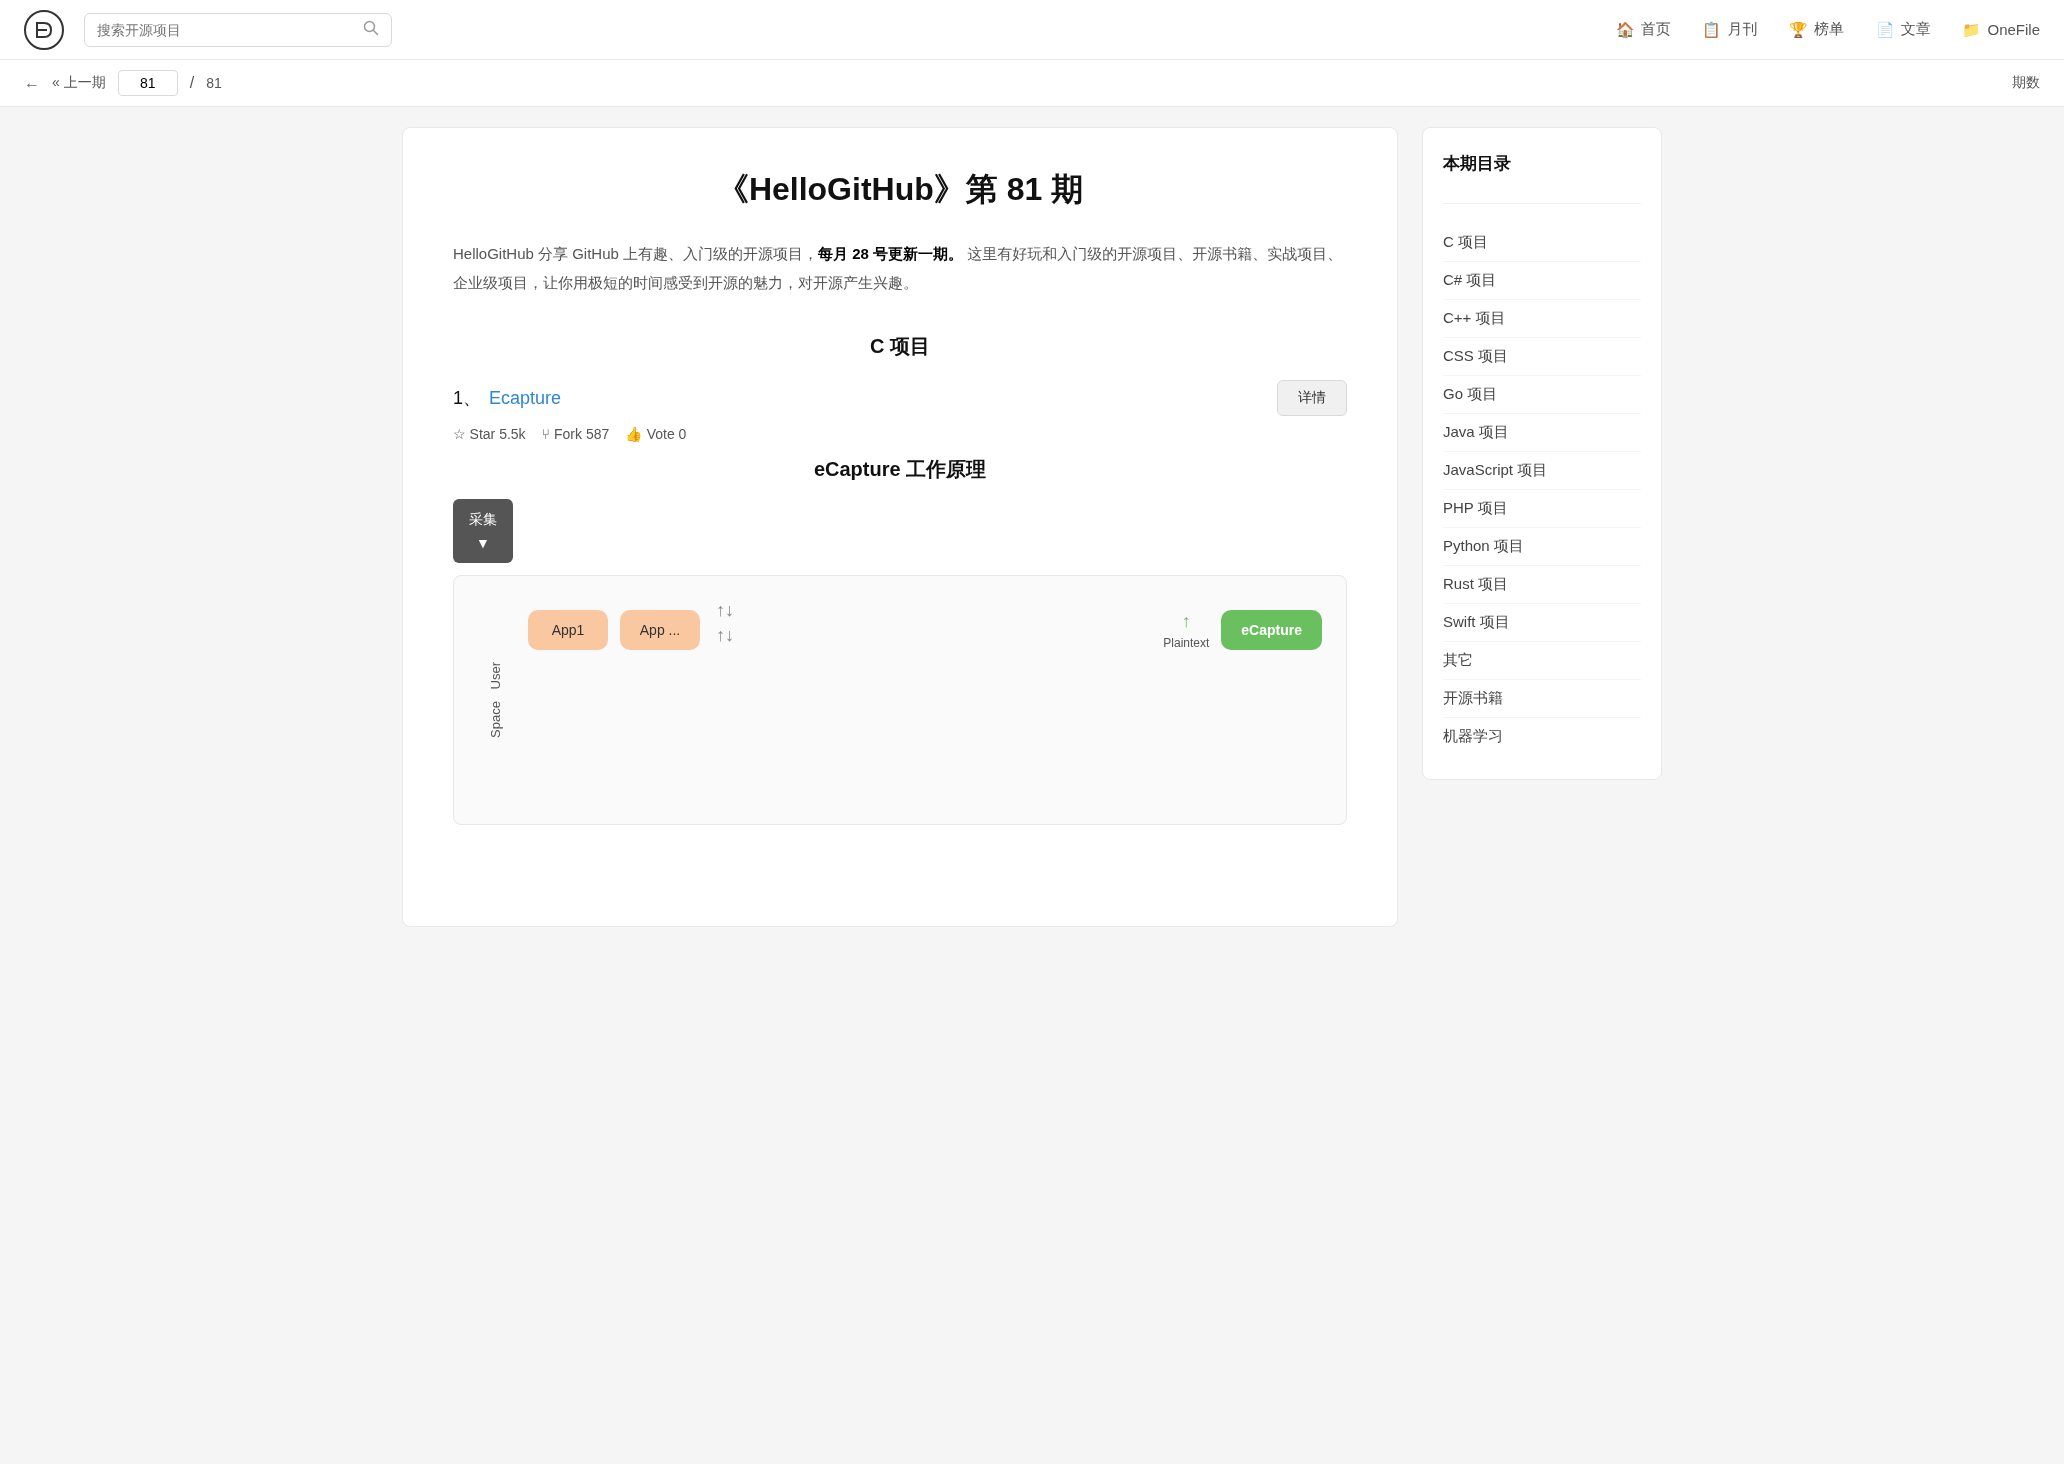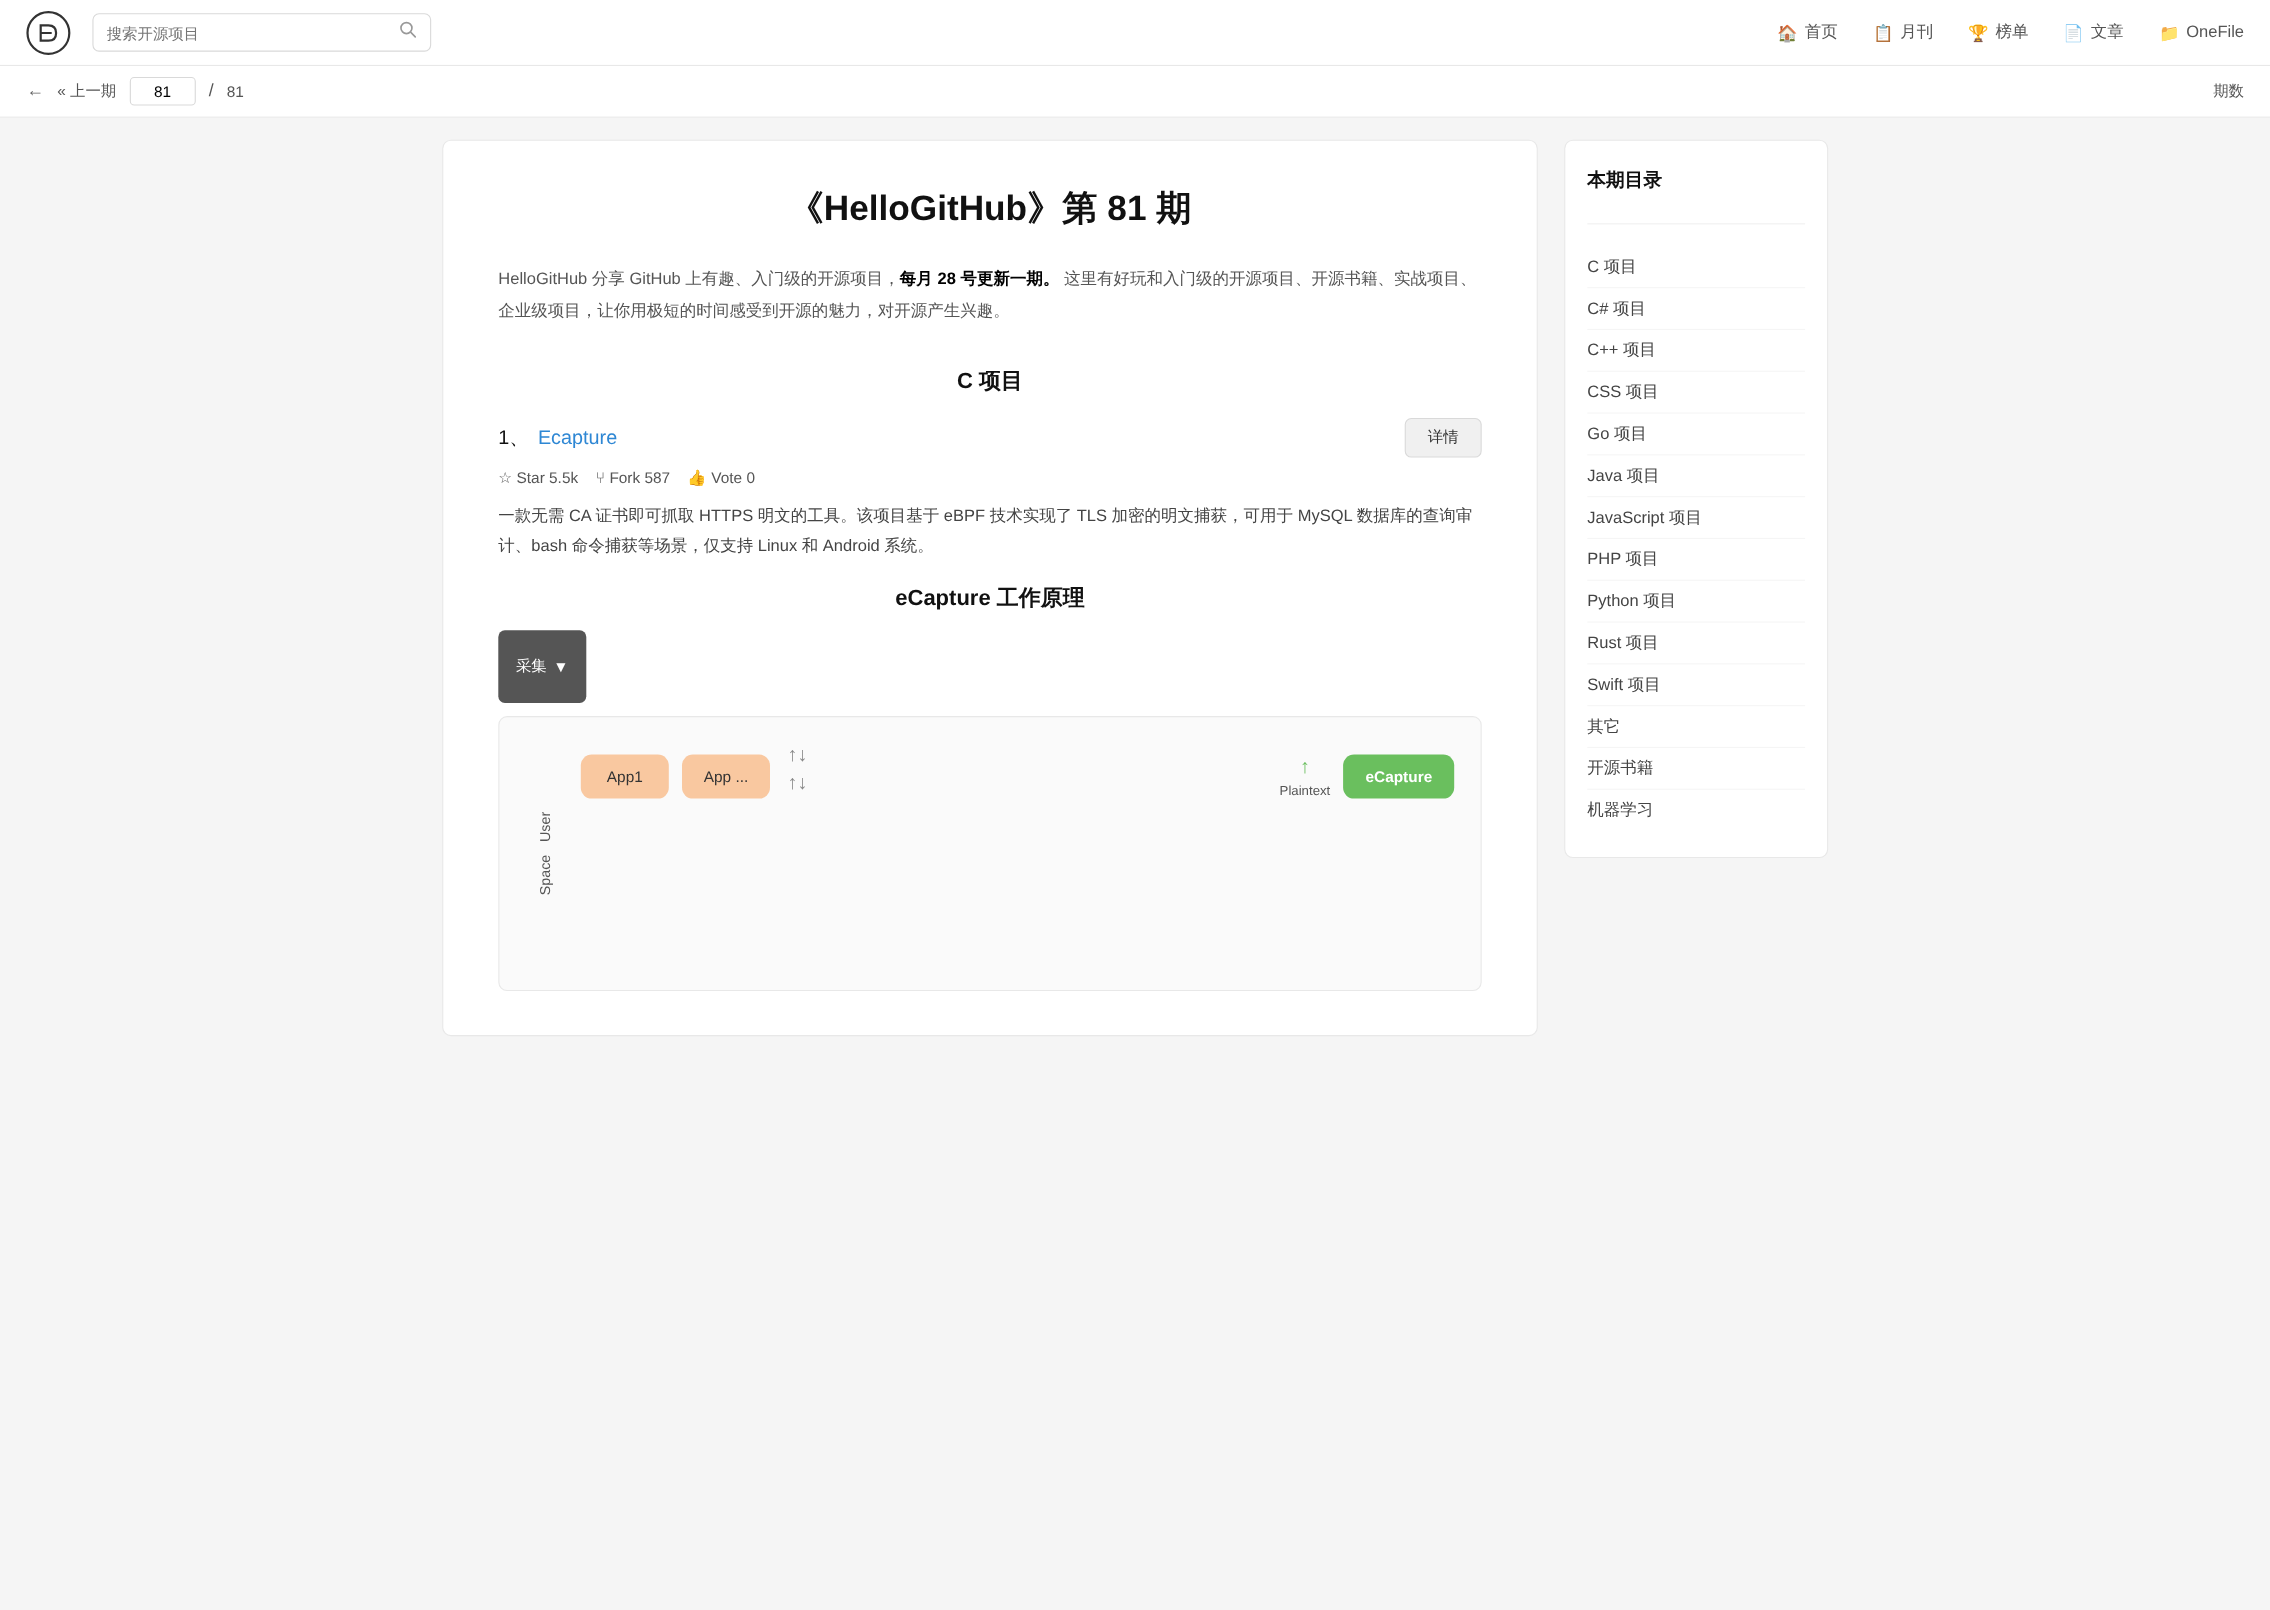--- a/index.html
+++ b/index.html
@@ -218,26 +218,27 @@
     }
 
     .collect-btn-wrapper {
       margin-bottom: 12px;
     }
     .collect-btn {
       background: #555;
       color: #fff;
       border: none;
       border-radius: 6px;
-      padding: 24px 16px;
+      padding: 12px 16px;
       font-size: 14px;
       cursor: pointer;
       display: flex;
       align-items: center;
       gap: 6px;
+      flex-direction: column;
     }
 
     
     .ecapture-diagram {
       border: 1px solid #e8e8e8;
       border-radius: 8px;
       background: #fafafa;
       padding: 24px;
       min-height: 220px;
       position: relative;
@@ -397,21 +398,20 @@
       <span class="stat-item">
         <span>⑂</span>
         <span>Fork 587</span>
       </span>
       <span class="stat-item">
         <span>👍</span>
         <span>Vote 0</span>
       </span>
     </div>
 
-    <p class="project-desc">一款无需 CA 证书即可抓取 HTTPS 明文的工具。该项目基于 eBPF 技术实现了 TLS 加密的明文捕获，可用于 MySQL 数据库的查询审计、bash 命令捕获等场景，仅支持 Linux 和 Android 系统。</p>
 
     <h3 class="diagram-title">eCapture 工作原理</h3>
 
     <div class="collect-btn-wrapper">
       <button class="collect-btn">
         <span>采集</span>
         <span>▼</span>
       </button>
     </div>
 

